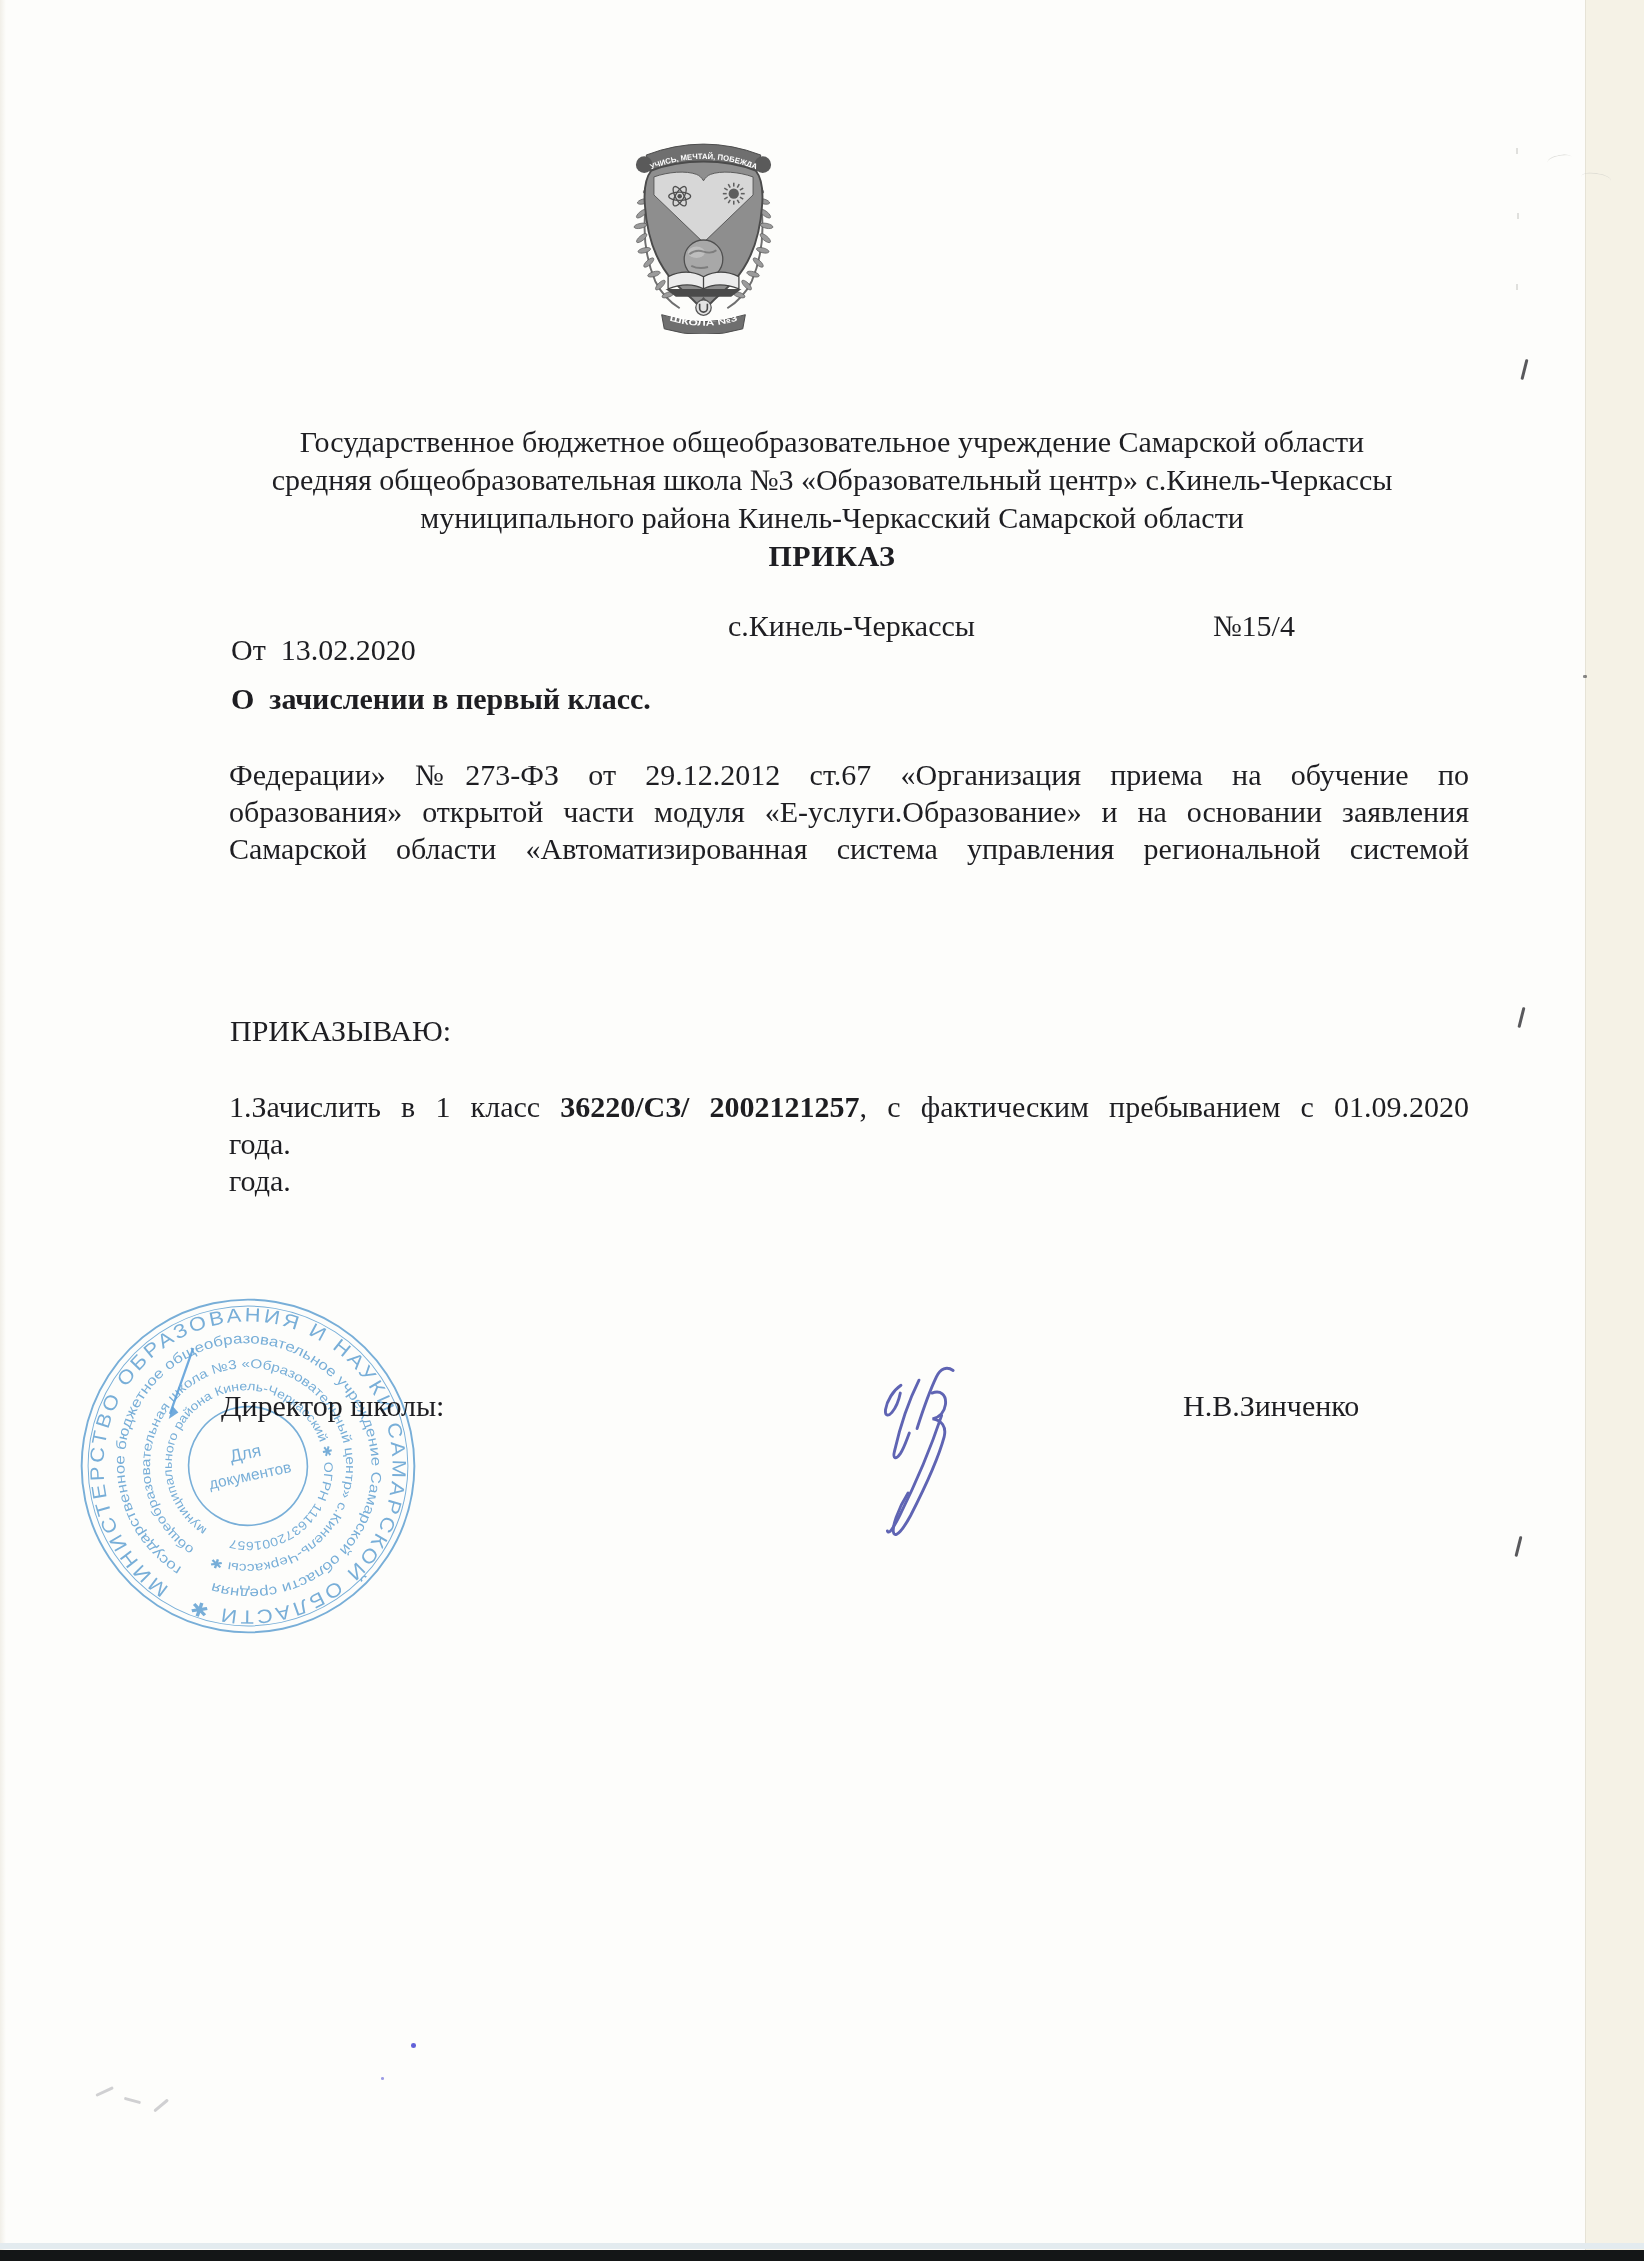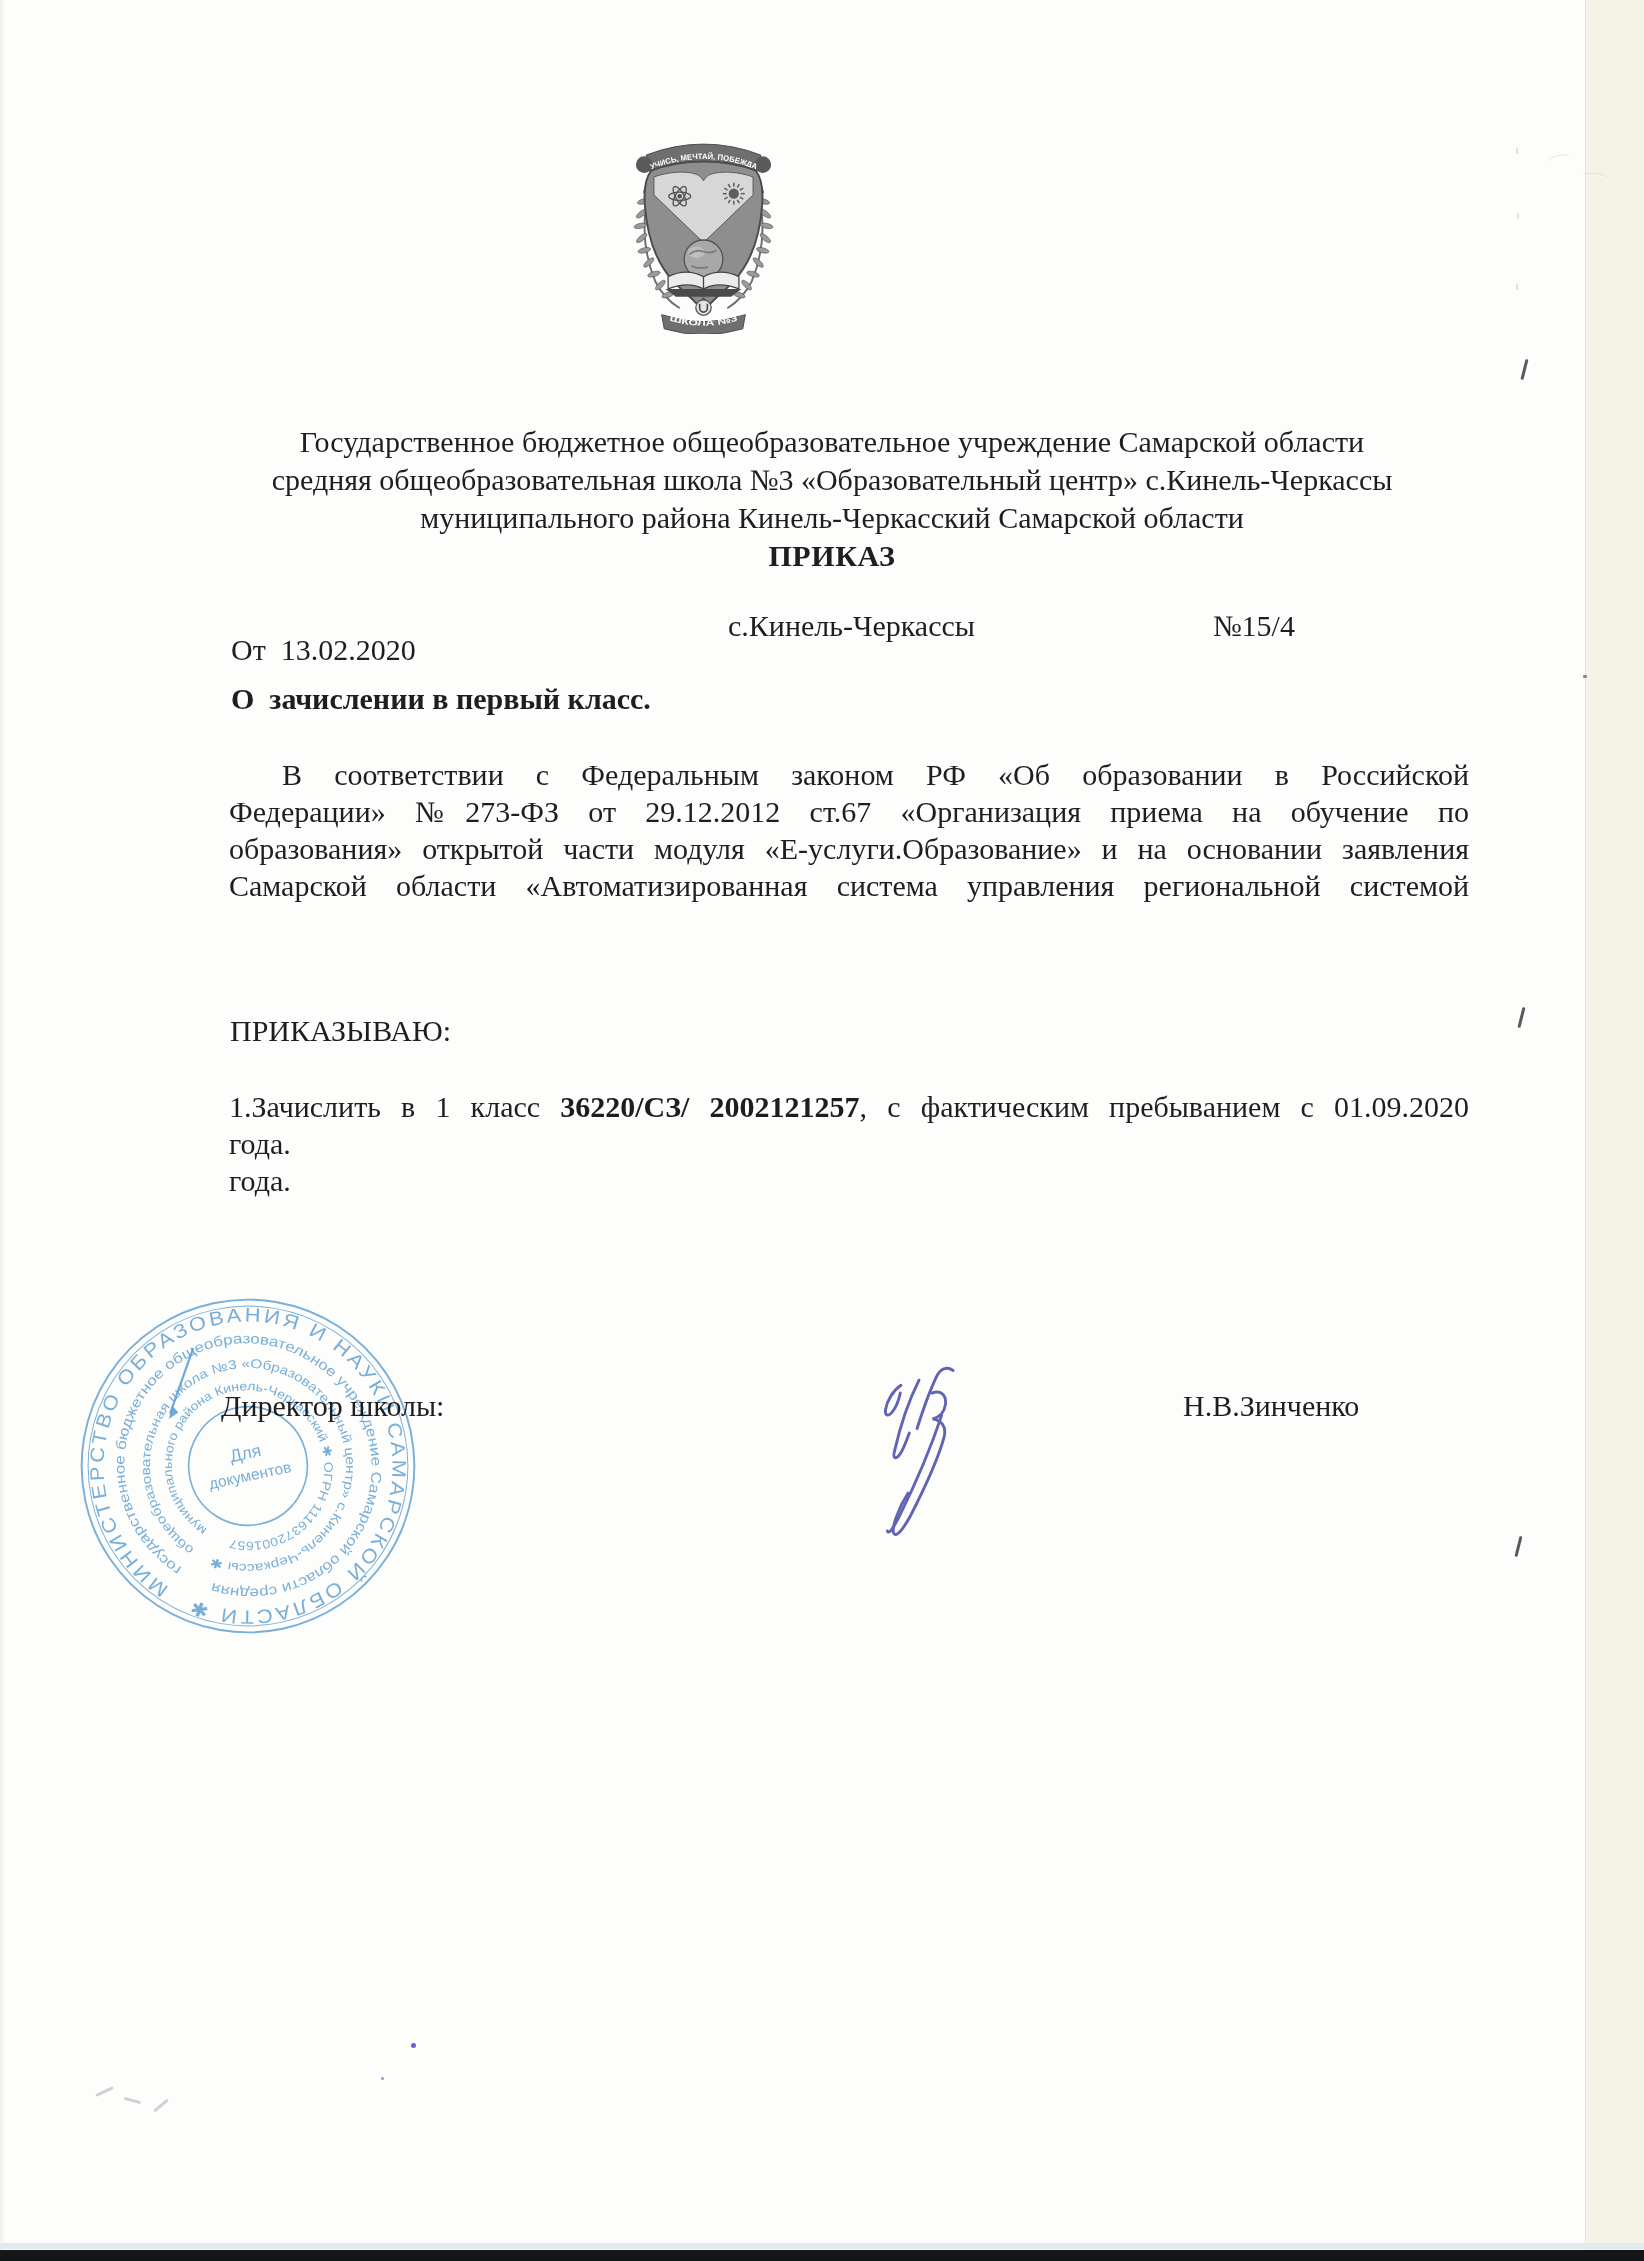--- a/index.html
+++ b/index.html
@@ -170,21 +170,20 @@
 
   <div class="abs meta">
     <span class="m-date">От  13.02.2020</span>
     <span class="m-place">с.Кинель-Черкассы</span>
     <span class="m-number">№15/4</span>
   </div>
 
   <div class="abs subject">О  зачислении в первый класс.</div>
 
   <div class="abs bodyblock">
-    <div class="jline indent">В соответствии с Федеральным законом РФ «Об образовании в Российской</div>
     <div class="jline">Федерации» №273-ФЗ от 29.12.2012  ст.67 «Организация приема на обучение по</div>
     <div class="jline">образования» открытой части модуля «Е-услуги.Образование» и на основании заявления</div>
     <div class="jline">Самарской области «Автоматизированная система управления региональной системой</div>
   </div>
 
   <div class="abs decree">ПРИКАЗЫВАЮ:</div>
 
   <div class="abs orders">
     <div class="jline"><span>1.Зачислить в 1 класс </span><b>36220/СЗ/ 2002121257</b><span>,  с фактическим пребыванием  с  01.09.2020</span></div>
     <div>года.</div>

